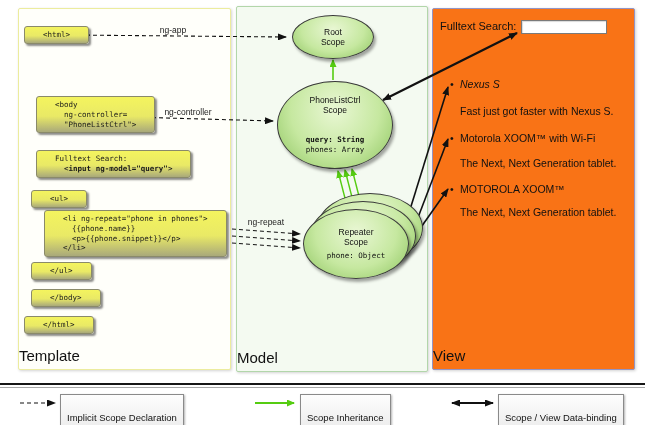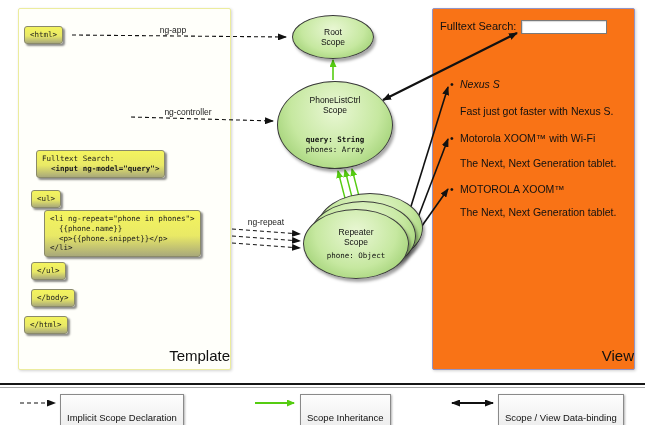--- a/index.html
+++ b/index.html
@@ -5,26 +5,26 @@
   html,body { margin:0; padding:0; background:#fff; }
   .canvas {
     position:relative; width:645px; height:425px; background:#ffffff;
     font-family:"Liberation Sans", sans-serif; overflow:hidden;
   }
   
   .panel { position:absolute; border:1px solid; border-radius:2px; box-shadow:1px 1px 3px rgba(0,0,0,0.18); }
   .panel-template { left:18px; top:8px;  width:211px; height:360px; border-color:#ecec9e; background:#fffffa; }
   .panel-model    { left:236px; top:6px; width:190px; height:364px; border-color:#b2d6aa; background:#f4faf1; }
   .panel-view     { left:432px; top:8px; width:201px; height:360px; border-color:#9494c4; background:#f97316; }
-  .panel-label { position:absolute; bottom:5px; left:0; width:100%; text-align:right; font-size:15px; color:#111; }
+  .panel-label { position:absolute; bottom:5px; left:0; width:100%; text-align:left; font-size:15px; color:#111; }
   
   .codebox {
     position:absolute; z-index:6;
     font-family:"DejaVu Sans Mono", monospace; font-size:7.5px; line-height:1.3;
-    padding:3px 5px; border:1px solid #8a8a6a; border-radius:3px;
+    padding:3px 18px; border:1px solid #8a8a6a; border-radius:3px;
     background:linear-gradient(180deg,#f4f45e 0%, #e9e966 55%, #a9a97a 100%);
     box-shadow:2px 2px 2px rgba(0,0,0,0.45);
     white-space:pre; color:#1a1a1a;
   }
   .pre { white-space:pre; }
   .bold { font-weight:bold; }
   
   .ellipse {
     position:absolute; z-index:6;
     border:1px solid #3a3a3a; border-radius:50%;
@@ -59,20 +59,23 @@
   
   .arrows { position:absolute; left:0; top:0; z-index:4; pointer-events:none; }
 </style>
 </head>
 <body>
 
 <div class="canvas">
 
   <div class="panel panel-template">
     <div class="panel-label">Template</div>
+  </div>
+  <div class="panel panel-model">
+    <div class="panel-label">Model</div>
   </div>
   <div class="panel panel-view">
     <div class="panel-label">View</div>
   </div>
 
   <svg class="arrows" width="645" height="425">
     <defs>
       <marker id="arrB" markerWidth="9" markerHeight="7" refX="8" refY="3.5" orient="auto" markerUnits="userSpaceOnUse">
         <path d="M0,0 L9,3.5 L0,7 z" fill="#111"></path>
       </marker>
@@ -119,20 +122,23 @@
     </g>
     <g>
       <line x1="255" y1="403" x2="294" y2="403" stroke="#55cc11" stroke-width="2" marker-end="url(#arrG)"></line>
     </g>
     <g>
       <line x1="452" y1="403" x2="493" y2="403" stroke="#111" stroke-width="2" marker-start="url(#arrBs)" marker-end="url(#arrB)"></line>
     </g>
   </svg>
 
   <div class="codebox" style="left:24px; top:26px;">&lt;html&gt;</div>
+  <div class="codebox" style="left:36px; top:96px;">&lt;body
+  ng-controller=
+  "PhoneListCtrl"&gt;</div>
   <div class="codebox" style="left:36px; top:150px;"><span class="pre">Fulltext Search:</span>
 <span class="pre bold">  &lt;input ng-model="query"&gt;</span></div>
   <div class="codebox" style="left:31px; top:190px;">&lt;ul&gt;</div>
   <div class="codebox" style="left:44px; top:210px;">&lt;li ng-repeat="phone in phones"&gt;
   {{phone.name}}
   &lt;p&gt;{{phone.snippet}}&lt;/p&gt;
 &lt;/li&gt;</div>
   <div class="codebox" style="left:31px; top:262px;">&lt;/ul&gt;</div>
   <div class="codebox" style="left:31px; top:289px;">&lt;/body&gt;</div>
   <div class="codebox" style="left:24px; top:316px;">&lt;/html&gt;</div>

